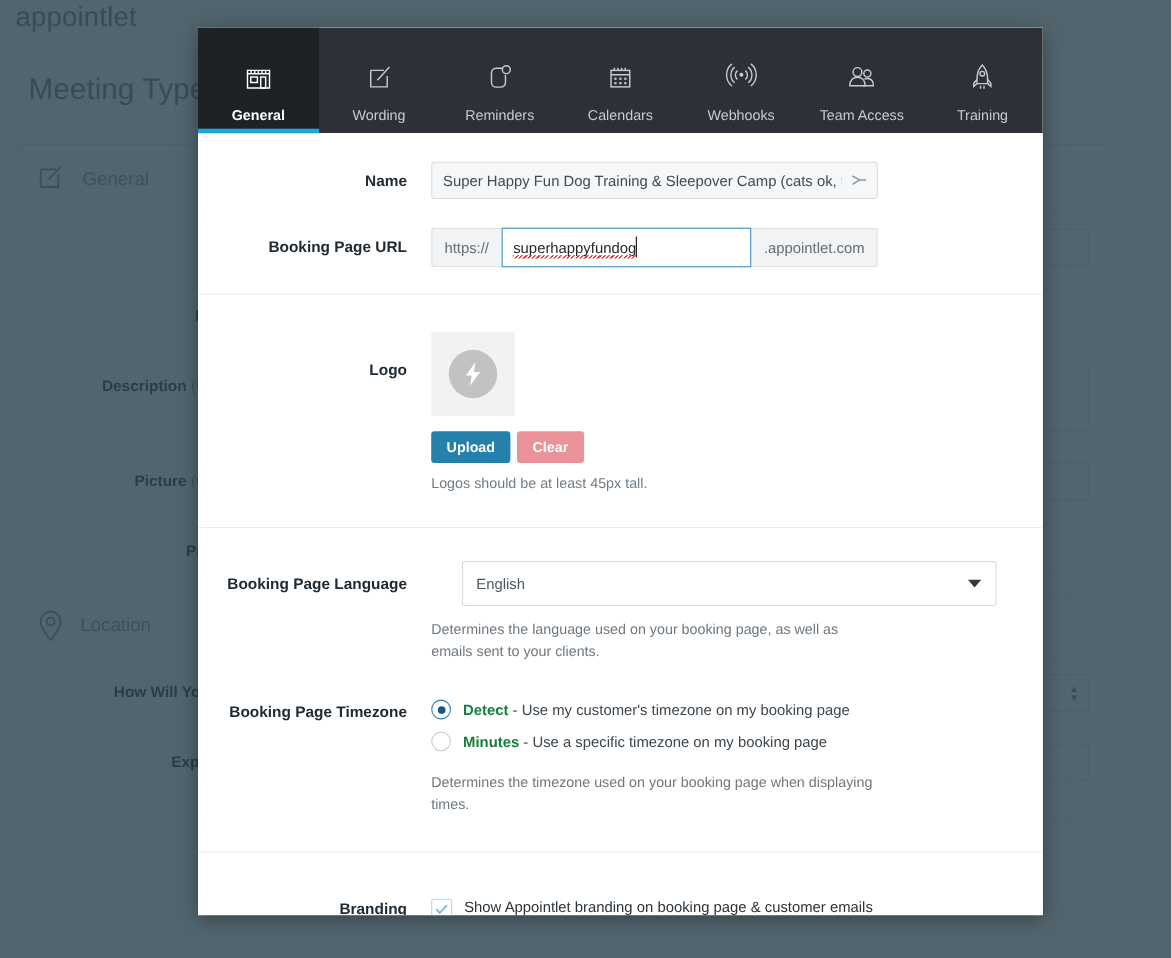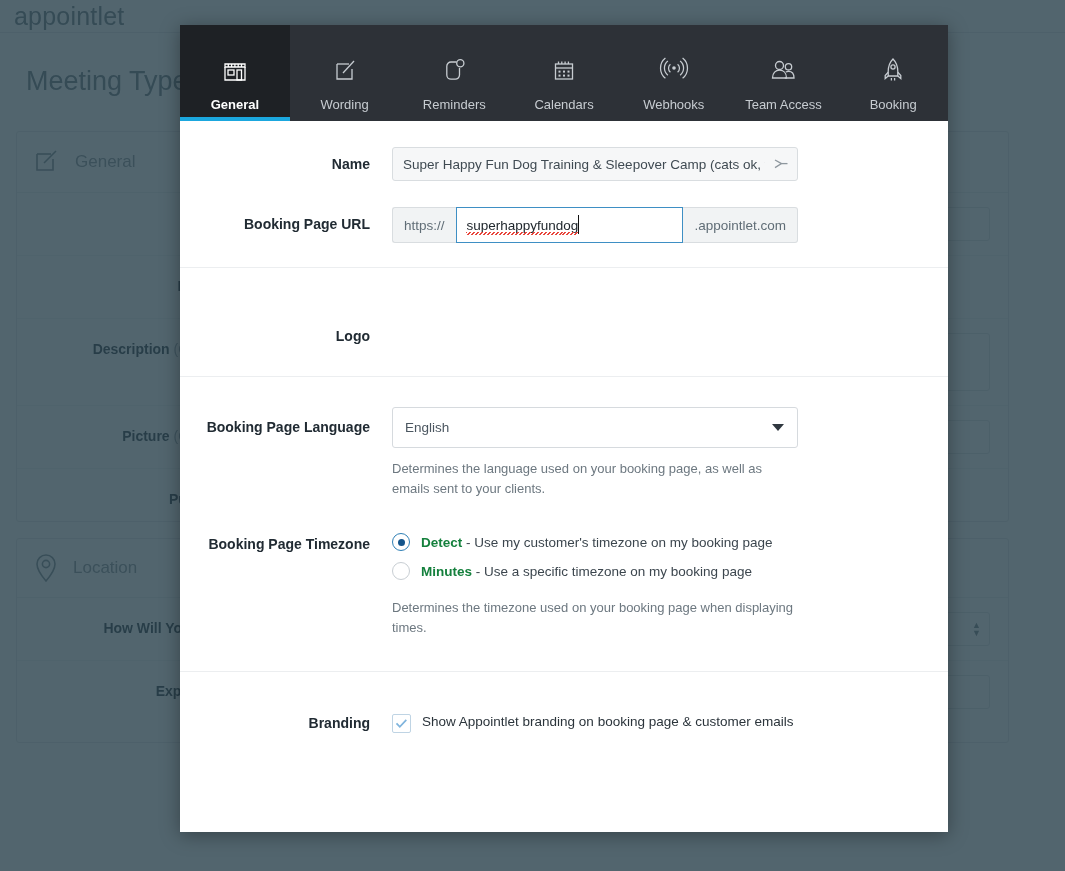--- a/index.html
+++ b/index.html
@@ -234,21 +234,21 @@
     padding: 7px 14px;
     font-size: 13px; font-weight: bold; color: #fff;
     cursor: pointer;
     font-family: "Liberation Sans", sans-serif;
   }
   .btn-upload { background: #2580ab; }
   .btn-clear { background: #ea9299; }
   .hint { font-size: 13px; color: #707c85; margin-top: 11px; }
 
   
-  .select-wrap { position: relative; width: 406px; }
+  .select-wrap { position: relative; width: 486px; margin-left: 28px; }
   .select-box {
     width: 100%; height: 41px;
     border: 1px solid #d6dade; border-radius: 3px;
     background: #fff;
     display: flex; align-items: center;
     padding: 0 12px;
     font-size: 13.5px; color: #4b5660;
     cursor: pointer;
   }
   .select-arrow {
@@ -488,21 +488,21 @@
       <div class="tab">
         <span class="tab-icon">
           <svg width="30" height="30" viewBox="0 0 30 30" fill="none" stroke="#c7ccd1" stroke-width="1.3">
             <path d="M15 4 C18.6 7.6 19.8 12.4 19.8 16.6 L19.8 21 L10.2 21 L10.2 16.6 C10.2 12.4 11.4 7.6 15 4 Z"></path>
             <circle cx="15" cy="12" r="2.1"></circle>
             <path d="M10.2 17.2 L7.2 20.6 L7.2 23.6 L10.2 21"></path>
             <path d="M19.8 17.2 L22.8 20.6 L22.8 23.6 L19.8 21"></path>
             <path d="M13.4 23 L13.4 25.6 M16.6 23 L16.6 25.6"></path>
           </svg>
         </span>
-        <span class="tab-label">Booking</span>
+        <span class="tab-label">Training</span>
       </div>
     </div>
 
     <div class="modal-body">
 
       <div class="section" style="padding:20px 0 18px;">
 
         <div class="frow">
           <div class="flabel">Name</div>
           <div class="fctrl">
@@ -530,20 +530,34 @@
               </span>
               <span class="url-suffix">.appointlet.com</span>
             </div>
           </div>
         </div>
       </div>
 
       <div class="section sec-logo">
         <div class="frow">
           <div class="flabel" style="padding-top:26px;">Logo</div>
+          <div class="fctrl">
+            <div class="logo-box">
+              <span class="logo-circle">
+                <svg width="22" height="26" viewBox="0 0 22 26" fill="#ffffff">
+                  <path d="M13.2 2 L4.6 14.4 L9.9 14.4 L8.2 24 L17.4 11.2 L11.8 11.2 Z"></path>
+                </svg>
+              </span>
+            </div>
+            <div class="btn-row">
+              <button class="btn btn-upload">Upload</button>
+              <button class="btn btn-clear">Clear</button>
+            </div>
+            <div class="hint">Logos should be at least 45px tall.</div>
+          </div>
         </div>
       </div>
 
       <div class="section sec-lang">
 
         <div class="frow">
           <div class="flabel" style="padding-top:12px;">Booking Page Language</div>
           <div class="fctrl">
             <div class="select-wrap">
               <div class="select-box">

